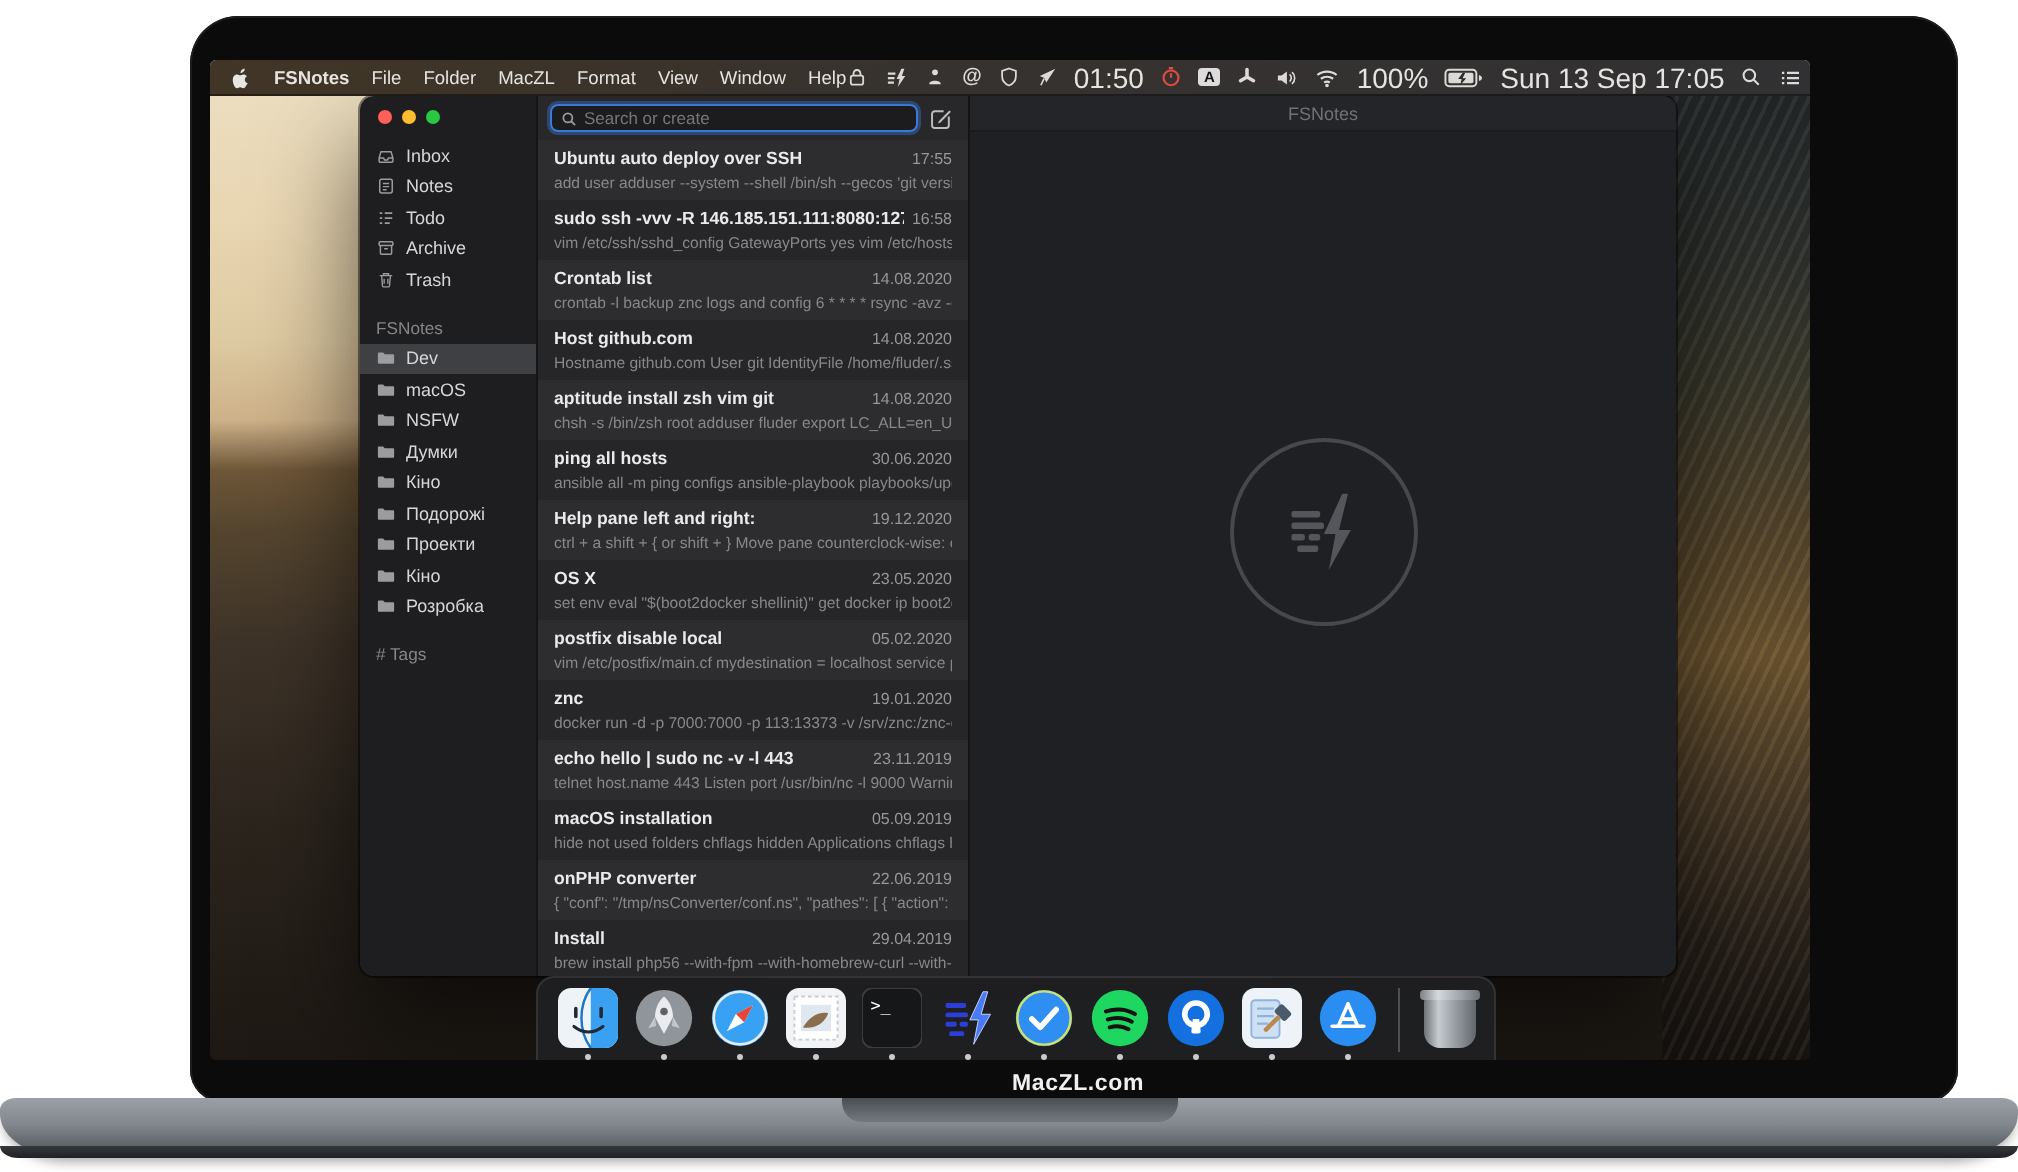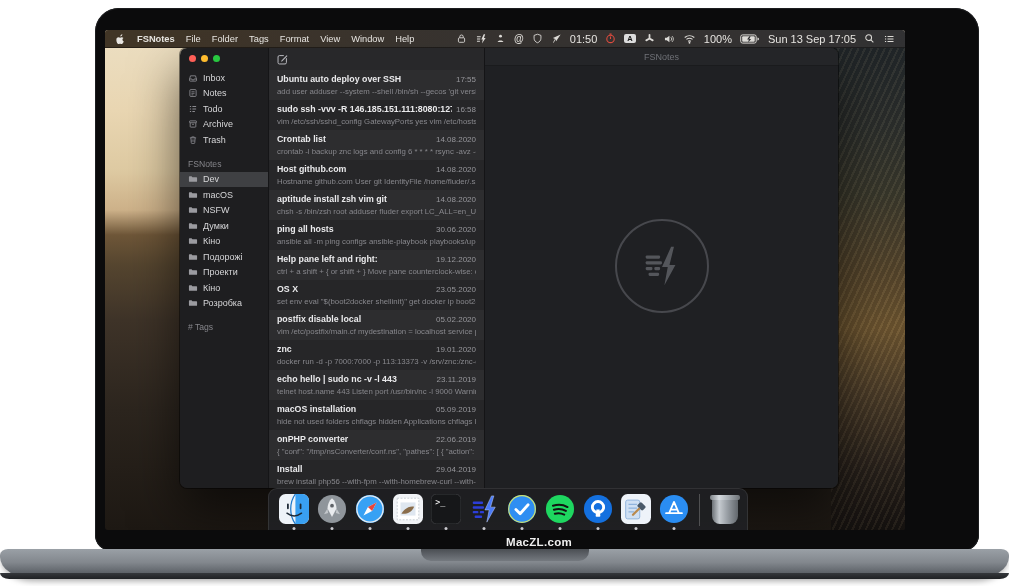--- a/index.html
+++ b/index.html
@@ -29,21 +29,21 @@
   .menubar{position:absolute;left:0;top:0;width:100%;height:18px;display:flex;align-items:center;
     justify-content:space-between;padding:0 10px;z-index:5;color:#e6e4e0;font-size:9.3px;
     background:linear-gradient(90deg,rgba(58,46,31,.96),rgba(47,44,42,.96) 45%,rgba(42,42,45,.96));
     border-bottom:1px solid rgba(0,0,0,.4)}
   .mb-left{display:flex;align-items:center;gap:11px}
   .mb-app{font-weight:bold}
   .mb-item{cursor:default}
   .mb-right{display:flex;align-items:center;gap:8px}
   .mi{display:inline-flex;align-items:center;color:#dcdad6}
   .mi svg{display:block}
-  .mtxt{font-size:11px;white-space:nowrap}
+  .mtxt{font-size:14px;white-space:nowrap}
   .kb{background:#dcdcdc;color:#151515;font-size:7.5px;font-weight:bold;border-radius:2px;padding:1px 3px;line-height:1}
   .at{font-size:10px;font-weight:bold}
 
   
   .window{position:absolute;left:75px;top:18px;width:658px;height:440px;display:flex;z-index:4;
           border-radius:7px;overflow:hidden;box-shadow:0 24px 50px rgba(0,0,0,.6),0 0 0 1px rgba(0,0,0,.45)}
   .sidebar{width:88px;flex:none;background:#1e1e20;color:#d6d6d8}
   .lights{display:flex;gap:5px;padding:7px 0 0 9px}
   .light{width:7px;height:7px;border-radius:50%}
   .l-red{background:#ff5f57}.l-yellow{background:#febc2e}.l-green{background:#28c840}
@@ -105,21 +105,21 @@
         <div class="mb-left">
           <span class="mi">
             <svg viewBox="0 0 16 16" width="11" height="12">
                 <path fill="#e8e6e2" d="M9.9 3.3c.5-.6 .9-1.5 .8-2.3-.8 .1-1.7 .5-2.2 1.2-.5 .5-.9 1.4-.8 2.2 .9 0 1.7-.5 2.2-1.1zM11.9 13.2c-.5 1.1-1.2 2.2-2.2 2.2-.9 0-1.2-.6-2.3-.6s-1.4 .6-2.3 .6c-1 0-1.8-1.2-2.3-2.3-1-2.3-1.1-5-.1-6.4 .6-.8 1.6-1.3 2.5-1.3 .9 0 1.5 .6 2.3 .6 .7 0 1.2-.6 2.3-.6 .9 0 1.9 .5 2.5 1.3-2.2 1.2-1.9 4.3 .6 5.2-.3 .5-.7 1-1 1.3z"></path>
               </svg>
           </span>
           <span class="mb-app">FSNotes</span>
           <span id="menu-items" style="display:flex;gap:11px">
               <span class="mb-item">File</span>
               <span class="mb-item">Folder</span>
-              <span class="mb-item">Tags</span>
+              <span class="mb-item">MacZL</span>
               <span class="mb-item">Format</span>
               <span class="mb-item">View</span>
               <span class="mb-item">Window</span>
               <span class="mb-item">Help</span>
             </span>
         </div>
         <div class="mb-right">
           <span class="mi">
               <svg viewBox="0 0 16 16" width="11" height="11">
                 <rect x="3.5" y="7" width="9" height="6.5" rx="1.4" fill="none" stroke="currentColor" stroke-width="1.3"></rect>
@@ -324,20 +324,29 @@
                   </svg>
                 </span>
                 <span class="sb-lb">Розробка</span>
               </div>
             </div>
           <div class="sb-header"># Tags</div>
         </div>
 
         <div class="notes">
           <div class="searchrow">
+            <div class="searchbox">
+              <span class="sic">
+                  <svg viewBox="0 0 16 16" width="9" height="9">
+                    <circle cx="7" cy="7" r="4" fill="none" stroke="currentColor" stroke-width="1.6"></circle>
+                    <path d="M10 10l3.4 3.4" stroke="currentColor" stroke-width="1.6"></path>
+                  </svg>
+                </span>
+              <span class="ph">Search or create</span>
+            </div>
             <span class="compose">
                 <svg viewBox="0 0 16 16" width="13" height="13">
                   <path d="M9.6 3.2H4.2a1.7 1.7 0 0 0-1.7 1.7v6.9a1.7 1.7 0 0 0 1.7 1.7h6.9a1.7 1.7 0 0 0 1.7-1.7V6.4" fill="none" stroke="currentColor" stroke-width="1.2"></path>
                   <path d="M6.8 9.2 13.1 2.7l1 .9-6.4 6.5-1.6 .7z" fill="currentColor"></path>
                 </svg>
               </span>
           </div>
           <div class="note-rows" id="note-rows">
               <div class="note-row">
                 <div class="nr-top">

